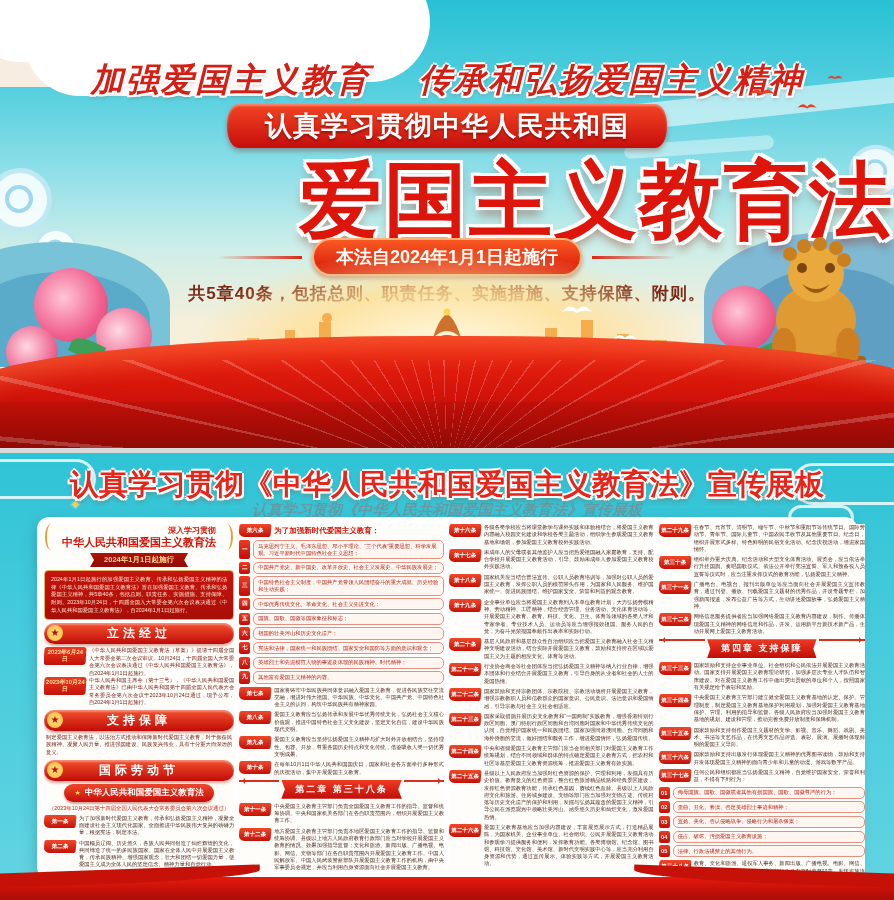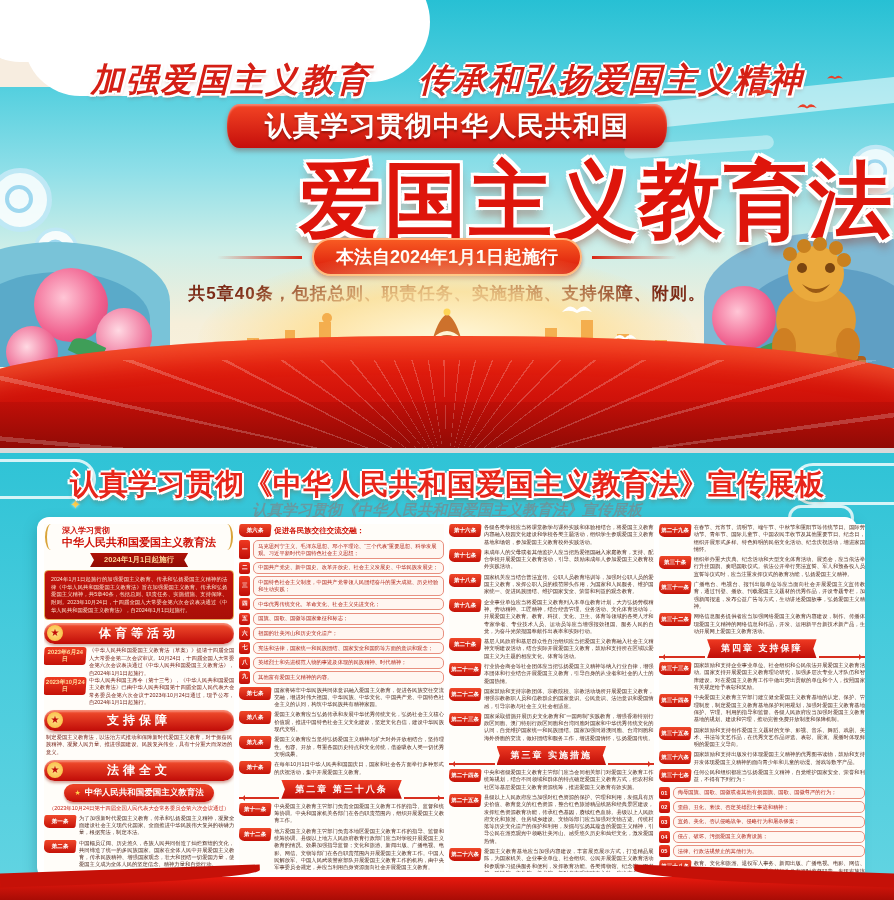--- a/index.html
+++ b/index.html
@@ -61,21 +61,21 @@
   .b-header{left:0;top:12px;width:894px;text-align:center;font-weight:900;font-size:29px;color:#e8251a;letter-spacing:0px;
     text-shadow:-2px 0 0 #fff,2px 0 0 #fff,0 -2px 0 #fff,0 2px 0 #fff,2px 2px 0 #fff,-2px 2px 0 #fff,0 4px 5px rgba(150,60,0,.45);}
   .b-ghost{left:0;top:48px;width:894px;text-align:center;font-weight:700;font-style:italic;font-size:15px;color:#d8392a;opacity:.30;}
 
   #board{left:37px;top:64px;width:820px;height:362px;background:#ffffff;border-radius:12px;
     box-shadow:0 6px 14px rgba(20,90,100,.35);padding:7px 7px;box-sizing:border-box;
     display:grid;grid-template-columns:23.6% 25.4% 25.4% 25.6%;gap:5px;}
   .col{overflow:hidden;display:flex;flex-direction:column;gap:3px;background:#fffdf9;}
 
   
-  .deep{color:#d01910;font-weight:700;font-size:8px;text-align:left;}
+  .deep{color:#d01910;font-weight:700;font-size:8px;text-align:right;}
   .lawname{color:#cf1208;font-weight:900;font-size:11px;text-align:center;line-height:1.1;}
   .laurel-row{display:flex;align-items:center;justify-content:center;gap:5px;}
   .laurel{width:10px;height:26px;border-left:2px solid #d9a43a;border-radius:50%;}
   .laurel.r{border-left:none;border-right:2px solid #d9a43a;}
   .c1ribbon{align-self:center;background:linear-gradient(180deg,#b01208,#8f0c05);color:#ffd79a;font-weight:700;
     font-size:7.5px;padding:2px 14px;clip-path:polygon(0 0,100% 0,96% 50%,100% 100%,0 100%,4% 50%);}
   .introbox{background:linear-gradient(180deg,#c5150e,#a80e07);border:1px solid #e8b05a;border-radius:4px;
     color:#ffe7d2;font-size:5.3px;line-height:1.45;padding:5px 6px;text-align:justify;}
   .secbar{position:relative;background:linear-gradient(180deg,#f4502e,#c00c08);border-radius:11px;height:21px;
     display:flex;align-items:center;justify-content:center;color:#fff;font-weight:900;font-size:12px;letter-spacing:4px;
@@ -87,21 +87,21 @@
     text-align:center;border-radius:3px;padding:2px 1px;line-height:1.2;transform:skewX(-4deg);}
   .tl-txt{flex:1;color:#6e1a10;font-size:5.3px;line-height:1.4;text-align:justify;}
   .para{color:#6e1a10;font-size:5.3px;line-height:1.45;text-align:justify;padding:0 2px;}
   .lawbanner{align-self:center;background:linear-gradient(180deg,#f0482a,#c50e08);border-radius:10px;color:#fff;
     font-weight:900;font-size:8.5px;padding:3px 10px;display:flex;gap:4px;align-items:center;
     box-shadow:0 2px 2px rgba(150,30,10,.4);}
   .lawbanner .st{color:#ffd34d;font-size:7px;}
   .lawnote{color:#c41c10;font-size:5.4px;text-align:center;}
 
   
-  .chap{display:flex;align-items:flex-end;gap:2px;margin:1px 0;}
+  .chap{display:flex;align-items:flex-start;gap:2px;margin:1px 0;}
   .chap .cl{flex:1;height:2px;background:#d83020;position:relative;}
   .chap .cl::before{content:"";position:absolute;top:-2px;width:0;height:0;border:3px solid transparent;}
   .chap .cl.l::before{left:0;border-right-color:#d83020;}
   .chap .cl.r::before{right:0;border-left-color:#d83020;}
   .chap .cb{background:linear-gradient(180deg,#ef3a22,#c00e08);color:#fff;font-weight:900;font-size:9px;
     padding:3px 14px;clip-path:polygon(0 0,100% 0,97% 50%,100% 100%,0 100%,3% 50%);letter-spacing:2px;}
 
   
   .art{display:flex;gap:3px;align-items:flex-start;}
   .a-tag{flex:0 0 30px;background:linear-gradient(180deg,#f0482a,#c51208);color:#fff;font-weight:700;font-size:5.6px;
@@ -268,42 +268,42 @@
           <div class="deep">深入学习贯彻</div>
           <div class="lawname">中华人民共和国爱国主义教育法</div>
         </div>
         <div class="laurel r"></div>
       </div>
       <div class="c1ribbon">2024年1月1日起施行</div>
       <div class="introbox">2024年1月1日起施行的加强爱国主义教育、传承和弘扬爱国主义精神的法律《中华人民共和国爱国主义教育法》旨在加强爱国主义教育、传承和弘扬爱国主义精神，共5章40条，包括总则、职责任务、实施措施、支持保障、附则。2023年10月24日，十四届全国人大常委会第六次会议表决通过《中华人民共和国爱国主义教育法》，自2024年1月1日起施行。</div>
 
       <div class="secbar">
         <span class="star">★</span>
-        <span>体育等活动</span>
+        <span>立法经过</span>
       </div>
       <div>
           <div class="tl">
             <span class="tl-badge">2023年6月24日</span>
             <span class="tl-txt">《中华人民共和国爱国主义教育法（草案）》提请十四届全国人大常委会第二次会议审议。10月24日，十四届全国人大常委会第六次会议表决通过《中华人民共和国爱国主义教育法》，自2024年1月1日起施行。</span>
           </div>
           <div class="tl">
             <span class="tl-badge">2023年10月24日</span>
             <span class="tl-txt">中华人民共和国主席令（第十三号），《中华人民共和国爱国主义教育法》已由中华人民共和国第十四届全国人民代表大会常务委员会第六次会议于2023年10月24日通过，现予公布，自2024年1月1日起施行。</span>
           </div>
         </div>
 
       <div class="secbar">
         <span class="star">★</span>
         <span>支持保障</span>
       </div>
       <div class="para">制定爱国主义教育法，以法治方式推动和保障新时代爱国主义教育，对于振奋民族精神、凝聚人民力量、推进强国建设、民族复兴伟业，具有十分重大而深远的意义。</div>
 
       <div class="secbar">
         <span class="star">★</span>
-        <span>法律全文</span>
+        <span>国际劳动节</span>
       </div>
       <div class="lawbanner">
         <span class="st">★</span>
         <span>中华人民共和国爱国主义教育法</span>
       </div>
       <div class="lawnote">（2023年10月24日第十四届全国人民代表大会常务委员会第六次会议通过）</div>
 
       <div style="display:flex;flex-direction:column;gap:3px;">
           <div class="art">
             <span class="a-tag">第一条</span>
@@ -312,21 +312,21 @@
           <div class="art">
             <span class="a-tag">第二条</span>
             <span class="a-txt">中国幅员辽阔、历史悠久，各族人民共同创造了灿烂辉煌的文化，共同缔造了统一的多民族国家。国家在全体人民中开展爱国主义教育，传承民族精神、增强国家观念，壮大和团结一切爱国力量，使爱国主义成为全体人民的坚定信念、精神力量和自觉行动。</span>
           </div>
         </div>
     </div>
 
     <div class="col">
       <div class="lead">
         <span class="a-tag">第六条</span>
-        <span class="lead-txt">促进各民族交往交流交融：</span>
+        <span class="lead-txt">为了加强新时代爱国主义教育：</span>
       </div>
       <div style="display:flex;flex-direction:column;gap:2.5px;">
           <div class="pill">
             <span class="p-num">一</span>
             <span class="p-txt">马克思列宁主义、毛泽东思想、邓小平理论、“三个代表”重要思想、科学发展观、习近平新时代中国特色社会主义思想；</span>
           </div>
           <div class="pill">
             <span class="p-num">二</span>
             <span class="p-txt">中国共产党史、新中国史、改革开放史、社会主义发展史、中华民族发展史；</span>
           </div>
@@ -422,25 +422,20 @@
           </div>
           <div class="art">
             <span class="a-tag">第二十二条</span>
             <span class="a-txt">国家鼓励和支持宗教团体、宗教院校、宗教活动场所开展爱国主义教育，增强宗教教职人员和信教群众的国家意识、公民意识、法治意识和爱国情感，引导宗教与社会主义社会相适应。</span>
           </div>
           <div class="art">
             <span class="a-tag">第二十三条</span>
             <span class="a-txt">国家采取措施开展历史文化教育和“一国两制”实践教育，增强香港特别行政区同胞、澳门特别行政区同胞和台湾同胞对国家和中华优秀传统文化的认同，自觉维护国家统一和民族团结。国家加强同港澳同胞、台湾同胞和海外侨胞的交流，做好团结和服务工作，增进爱国情怀，弘扬爱国传统。</span>
           </div>
         </div>
-      <div class="chap">
-        <div class="cl l"></div>
-        <div class="cb">第三章 实施措施</div>
-        <div class="cl r"></div>
-      </div>
       <div style="display:flex;flex-direction:column;gap:3px;">
           <div class="art">
             <span class="a-tag">第二十四条</span>
             <span class="a-txt">中央和省级爱国主义教育主管部门应当会同相关部门对爱国主义教育工作统筹规划，结合不同领域和群体的特点确定爱国主义教育方式，把农村和社区等基层爱国主义教育资源统筹，推进爱国主义教育有效实施。</span>
           </div>
           <div class="art">
             <span class="a-tag">第二十五条</span>
             <span class="a-txt">县级以上人民政府应当加强对红色资源的保护、管理和利用，发掘具有历史价值、教育意义的红色资源，整合红色旅游精品线路和经典景区建设，发挥红色资源教育功能，传承红色基因，赓续红色血脉。县级以上人民政府文化和旅游、住房城乡建设、文物等部门应当加强对文物古迹、传统村落等历史文化遗产的保护和利用，发掘与弘扬其蕴含的爱国主义精神，引导公民在游览观光中领略壮美河山、感受悠久历史和灿烂文化，激发爱国热情。</span>
           </div>
           <div class="art">

